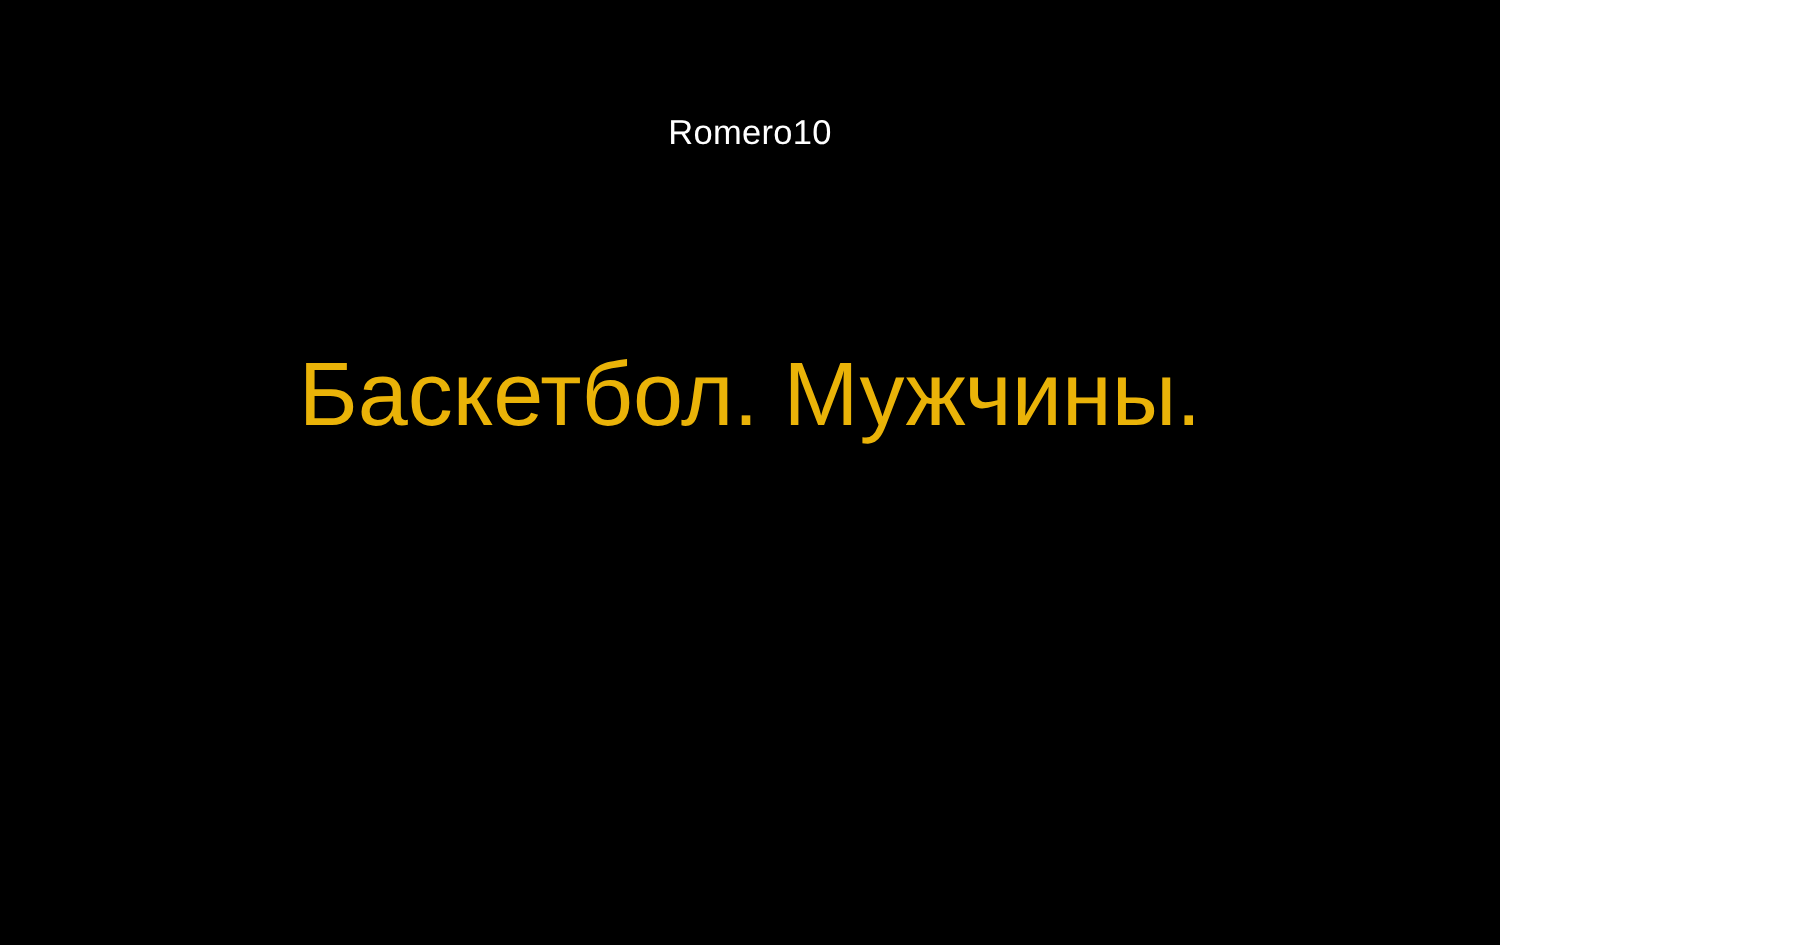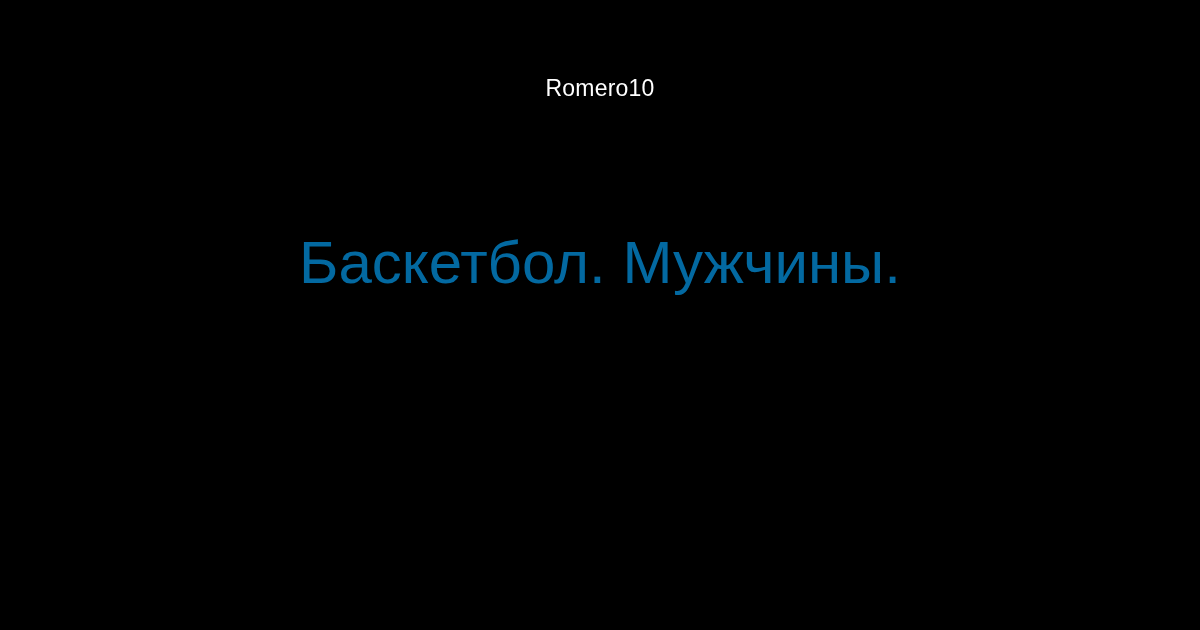--- a/index.html
+++ b/index.html
@@ -11,21 +11,21 @@
   body {
     width: 1200px;
     height: 630px;
     overflow: hidden;
     font-family: "Liberation Sans", "DejaVu Sans", sans-serif;
   }
 
   .share-card {
     position: relative;
     box-sizing: border-box;
-    width: 1200px;
+    width: 1000px;
     height: 630px;
     background: #000000;
     display: flex;
     flex-direction: column;
     align-items: center;
     -webkit-font-smoothing: antialiased;
   }
 
   
   .byline-row {
@@ -55,21 +55,21 @@
     flex-direction: column;
     align-items: center;
     justify-content: center;
   }
 
   .headline {
     margin: 0;
     padding: 0 60px;
     box-sizing: border-box;
     width: 100%;
-    color: #0369a1;
+    color: #eab308;
     font-family: "Liberation Sans", "DejaVu Sans", sans-serif;
     font-size: 60px;
     font-weight: 400;
     line-height: 62px;
     text-align: center;
     letter-spacing: 0px;
   }
 
   .headline .headline-line {
     display: block;

